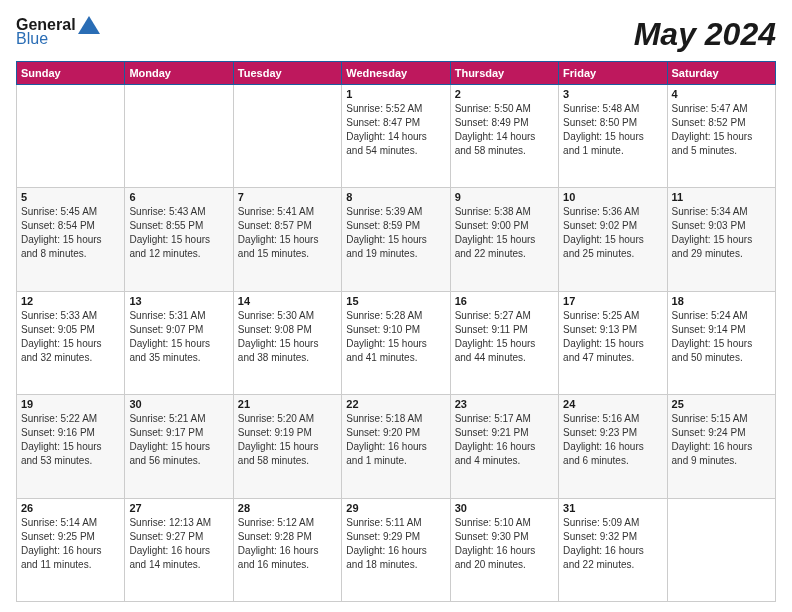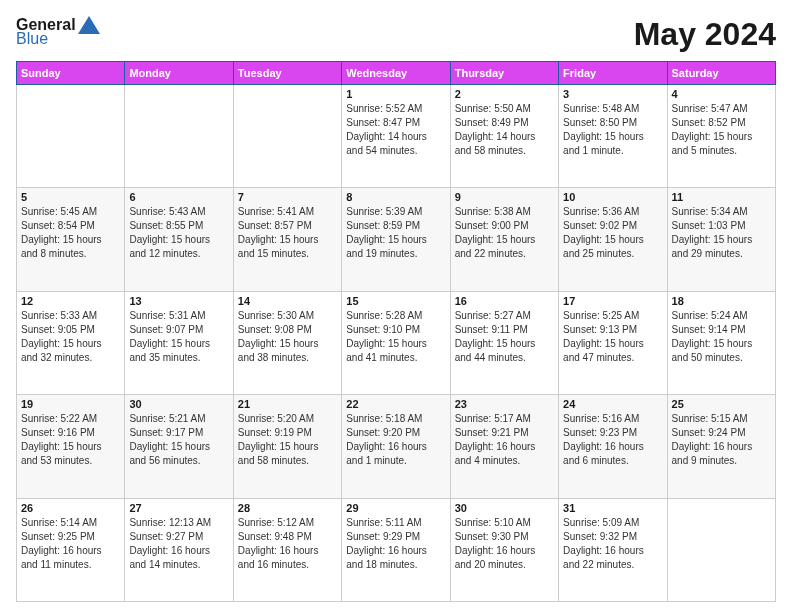--- a/index.html
+++ b/index.html
@@ -22,39 +22,40 @@
       justify-content: space-between;
       align-items: flex-start;
       margin-bottom: 8px;
     }
     .logo {
       display: flex;
       align-items: center;
     }
     .title-block {
       text-align: right;
+      font-style: italic;
     }
     .title-month {
       font-size: 32px;
       font-weight: bold;
       color: #1a1a1a;
     }
     .title-location {
       font-size: 14px;
       color: #555;
     }
     .calendar {
       flex: 1;
       border: 1px solid #ccc;
       border-collapse: collapse;
       width: 100%;
       table-layout: fixed;
     }
     .calendar th {
-      background: #d946ef;
+      background: #be185d;
       color: #fff;
       font-size: 11px;
       font-weight: bold;
       padding: 5px 4px;
       text-align: left;
       border: 1px solid #1a5da0;
     }
     .calendar td {
       border: 1px solid #ccc;
       vertical-align: top;
@@ -188,21 +189,21 @@
           <td>
             <div class="day-num">10</div>
             <div class="day-info">Sunrise: 5:36 AM
 Sunset: 9:02 PM
 Daylight: 15 hours
 and 25 minutes.</div>
           </td>
           <td>
             <div class="day-num">11</div>
             <div class="day-info">Sunrise: 5:34 AM
-Sunset: 1:03 PM
+Sunset: 9:03 PM
 Daylight: 15 hours
 and 29 minutes.</div>
           </td>
         </tr>
         <tr>
           <td>
             <div class="day-num">12</div>
             <div class="day-info">Sunrise: 5:33 AM
 Sunset: 9:05 PM
 Daylight: 15 hours
@@ -313,21 +314,21 @@
           <td>
             <div class="day-num">27</div>
             <div class="day-info">Sunrise: 12:13 AM
 Sunset: 9:27 PM
 Daylight: 16 hours
 and 14 minutes.</div>
           </td>
           <td>
             <div class="day-num">28</div>
             <div class="day-info">Sunrise: 5:12 AM
-Sunset: 9:48 PM
+Sunset: 9:28 PM
 Daylight: 16 hours
 and 16 minutes.</div>
           </td>
           <td>
             <div class="day-num">29</div>
             <div class="day-info">Sunrise: 5:11 AM
 Sunset: 9:29 PM
 Daylight: 16 hours
 and 18 minutes.</div>
           </td>

